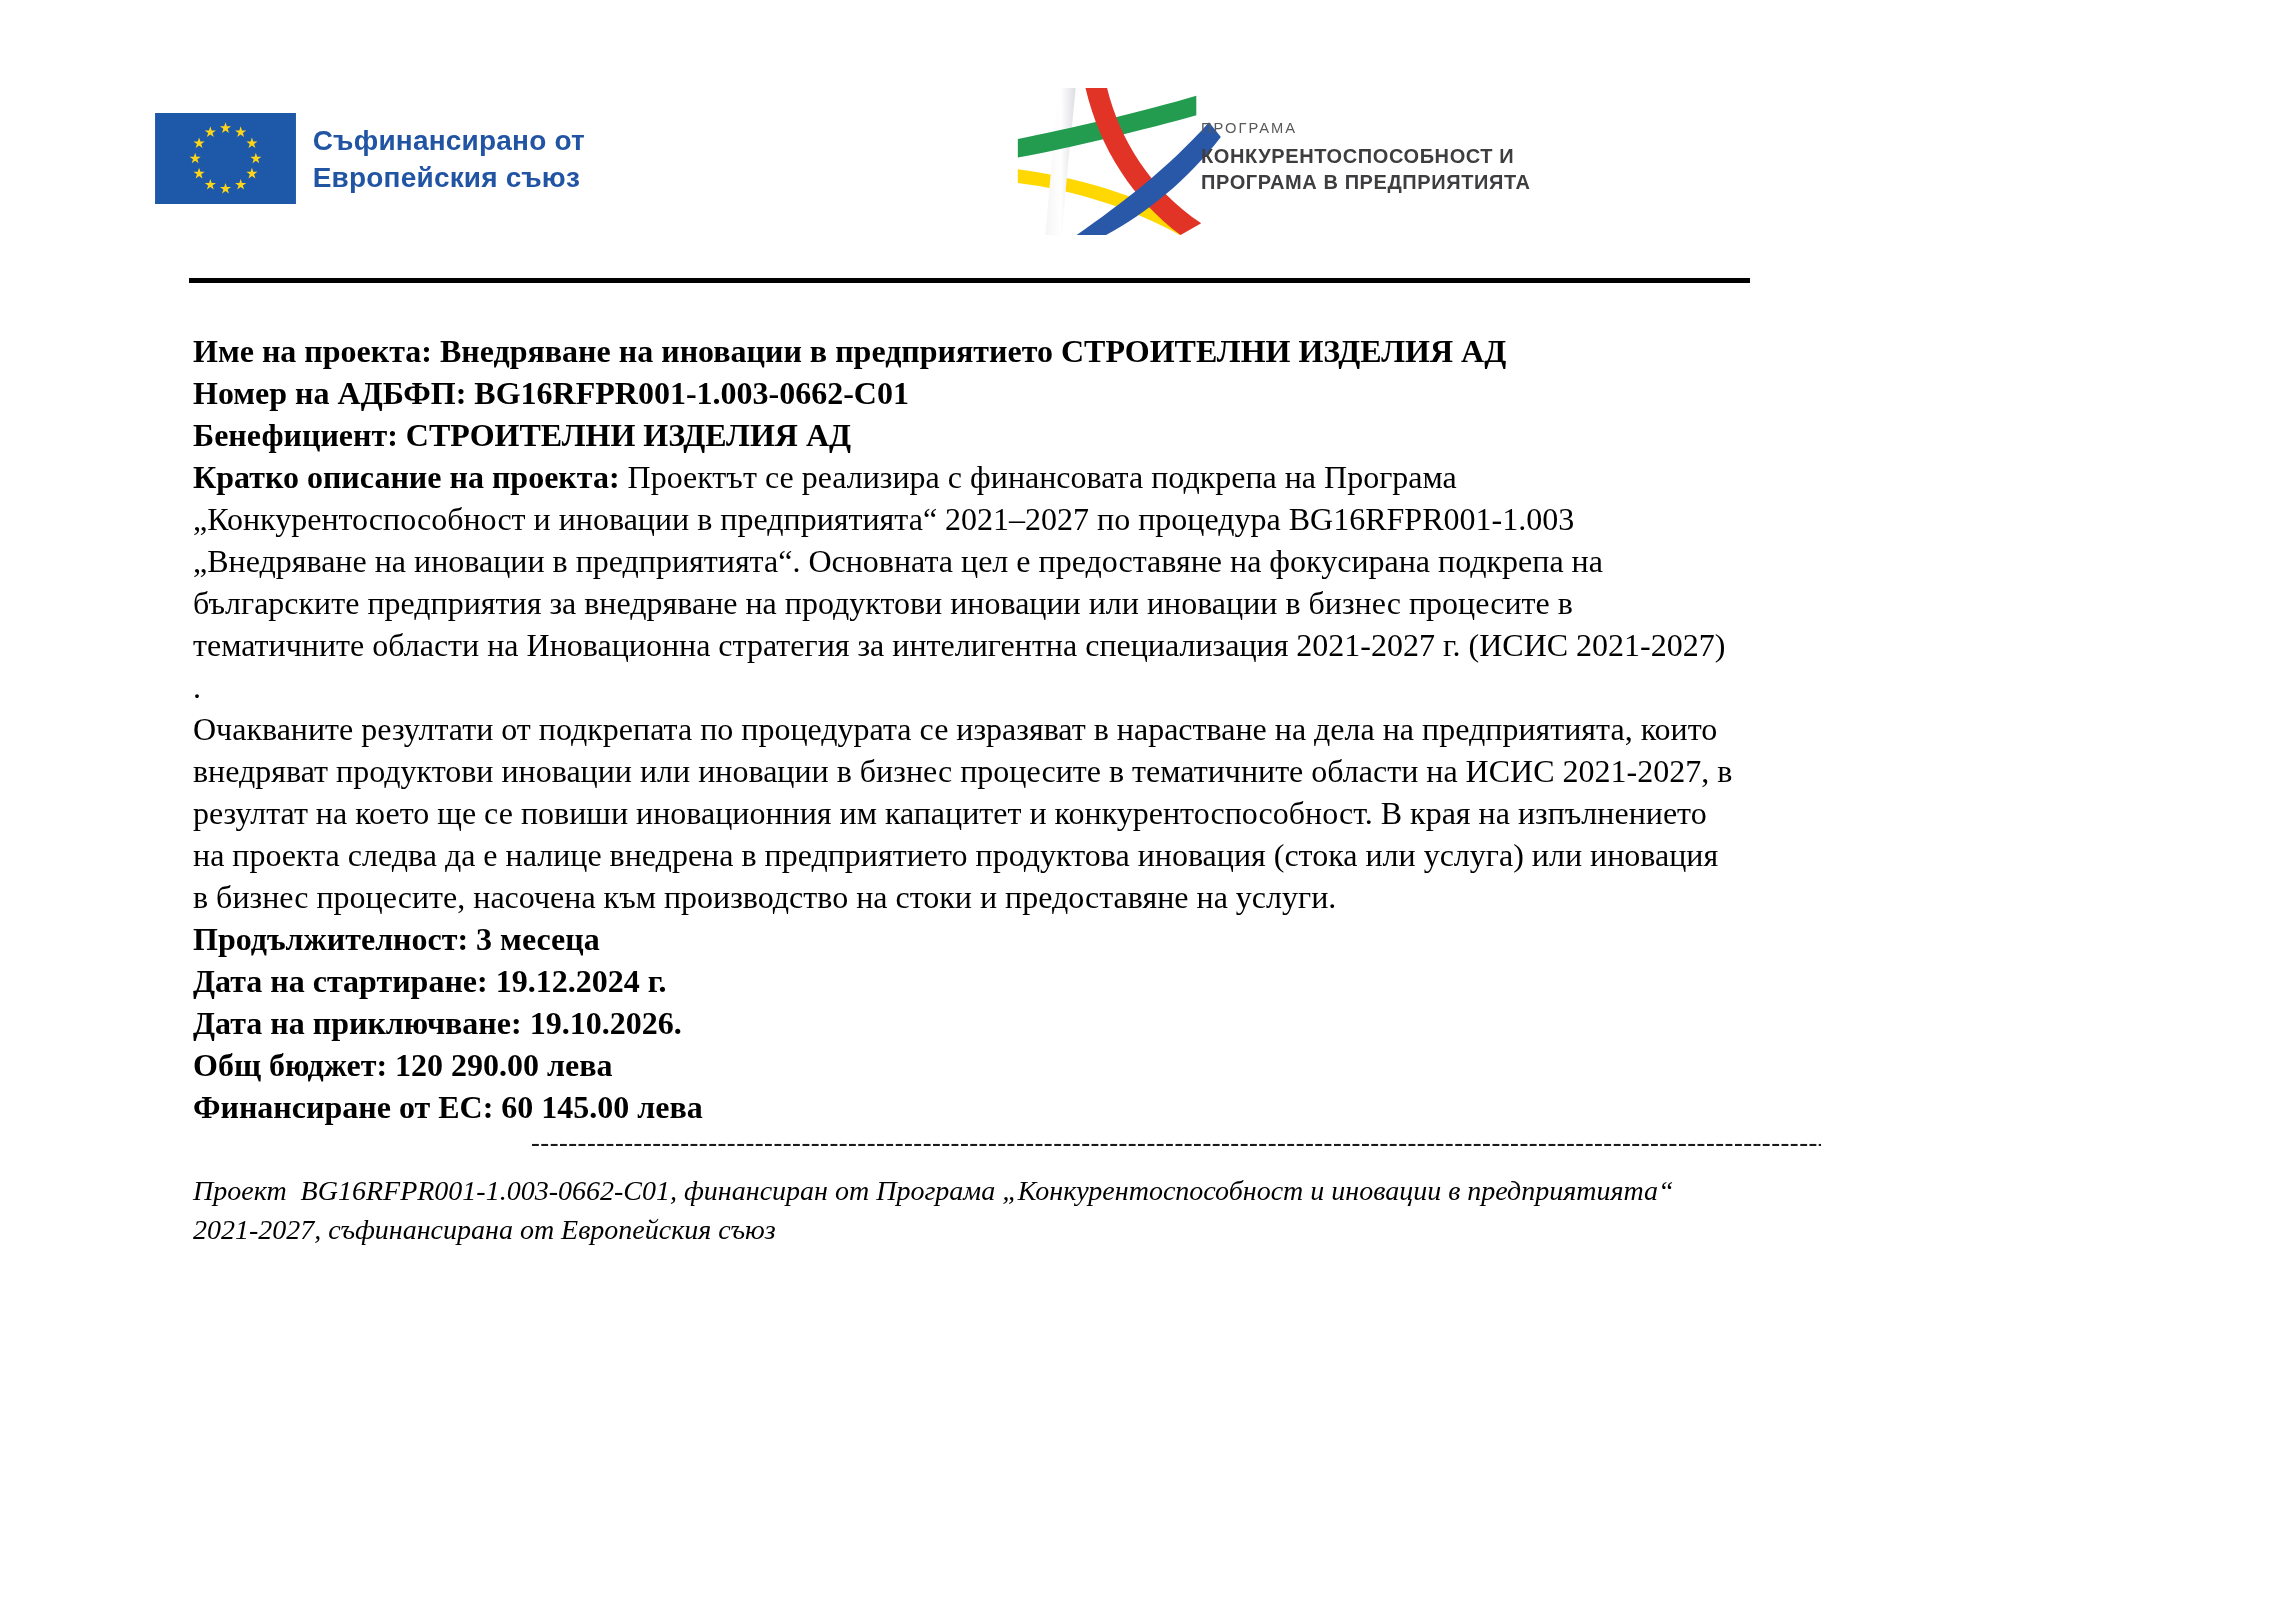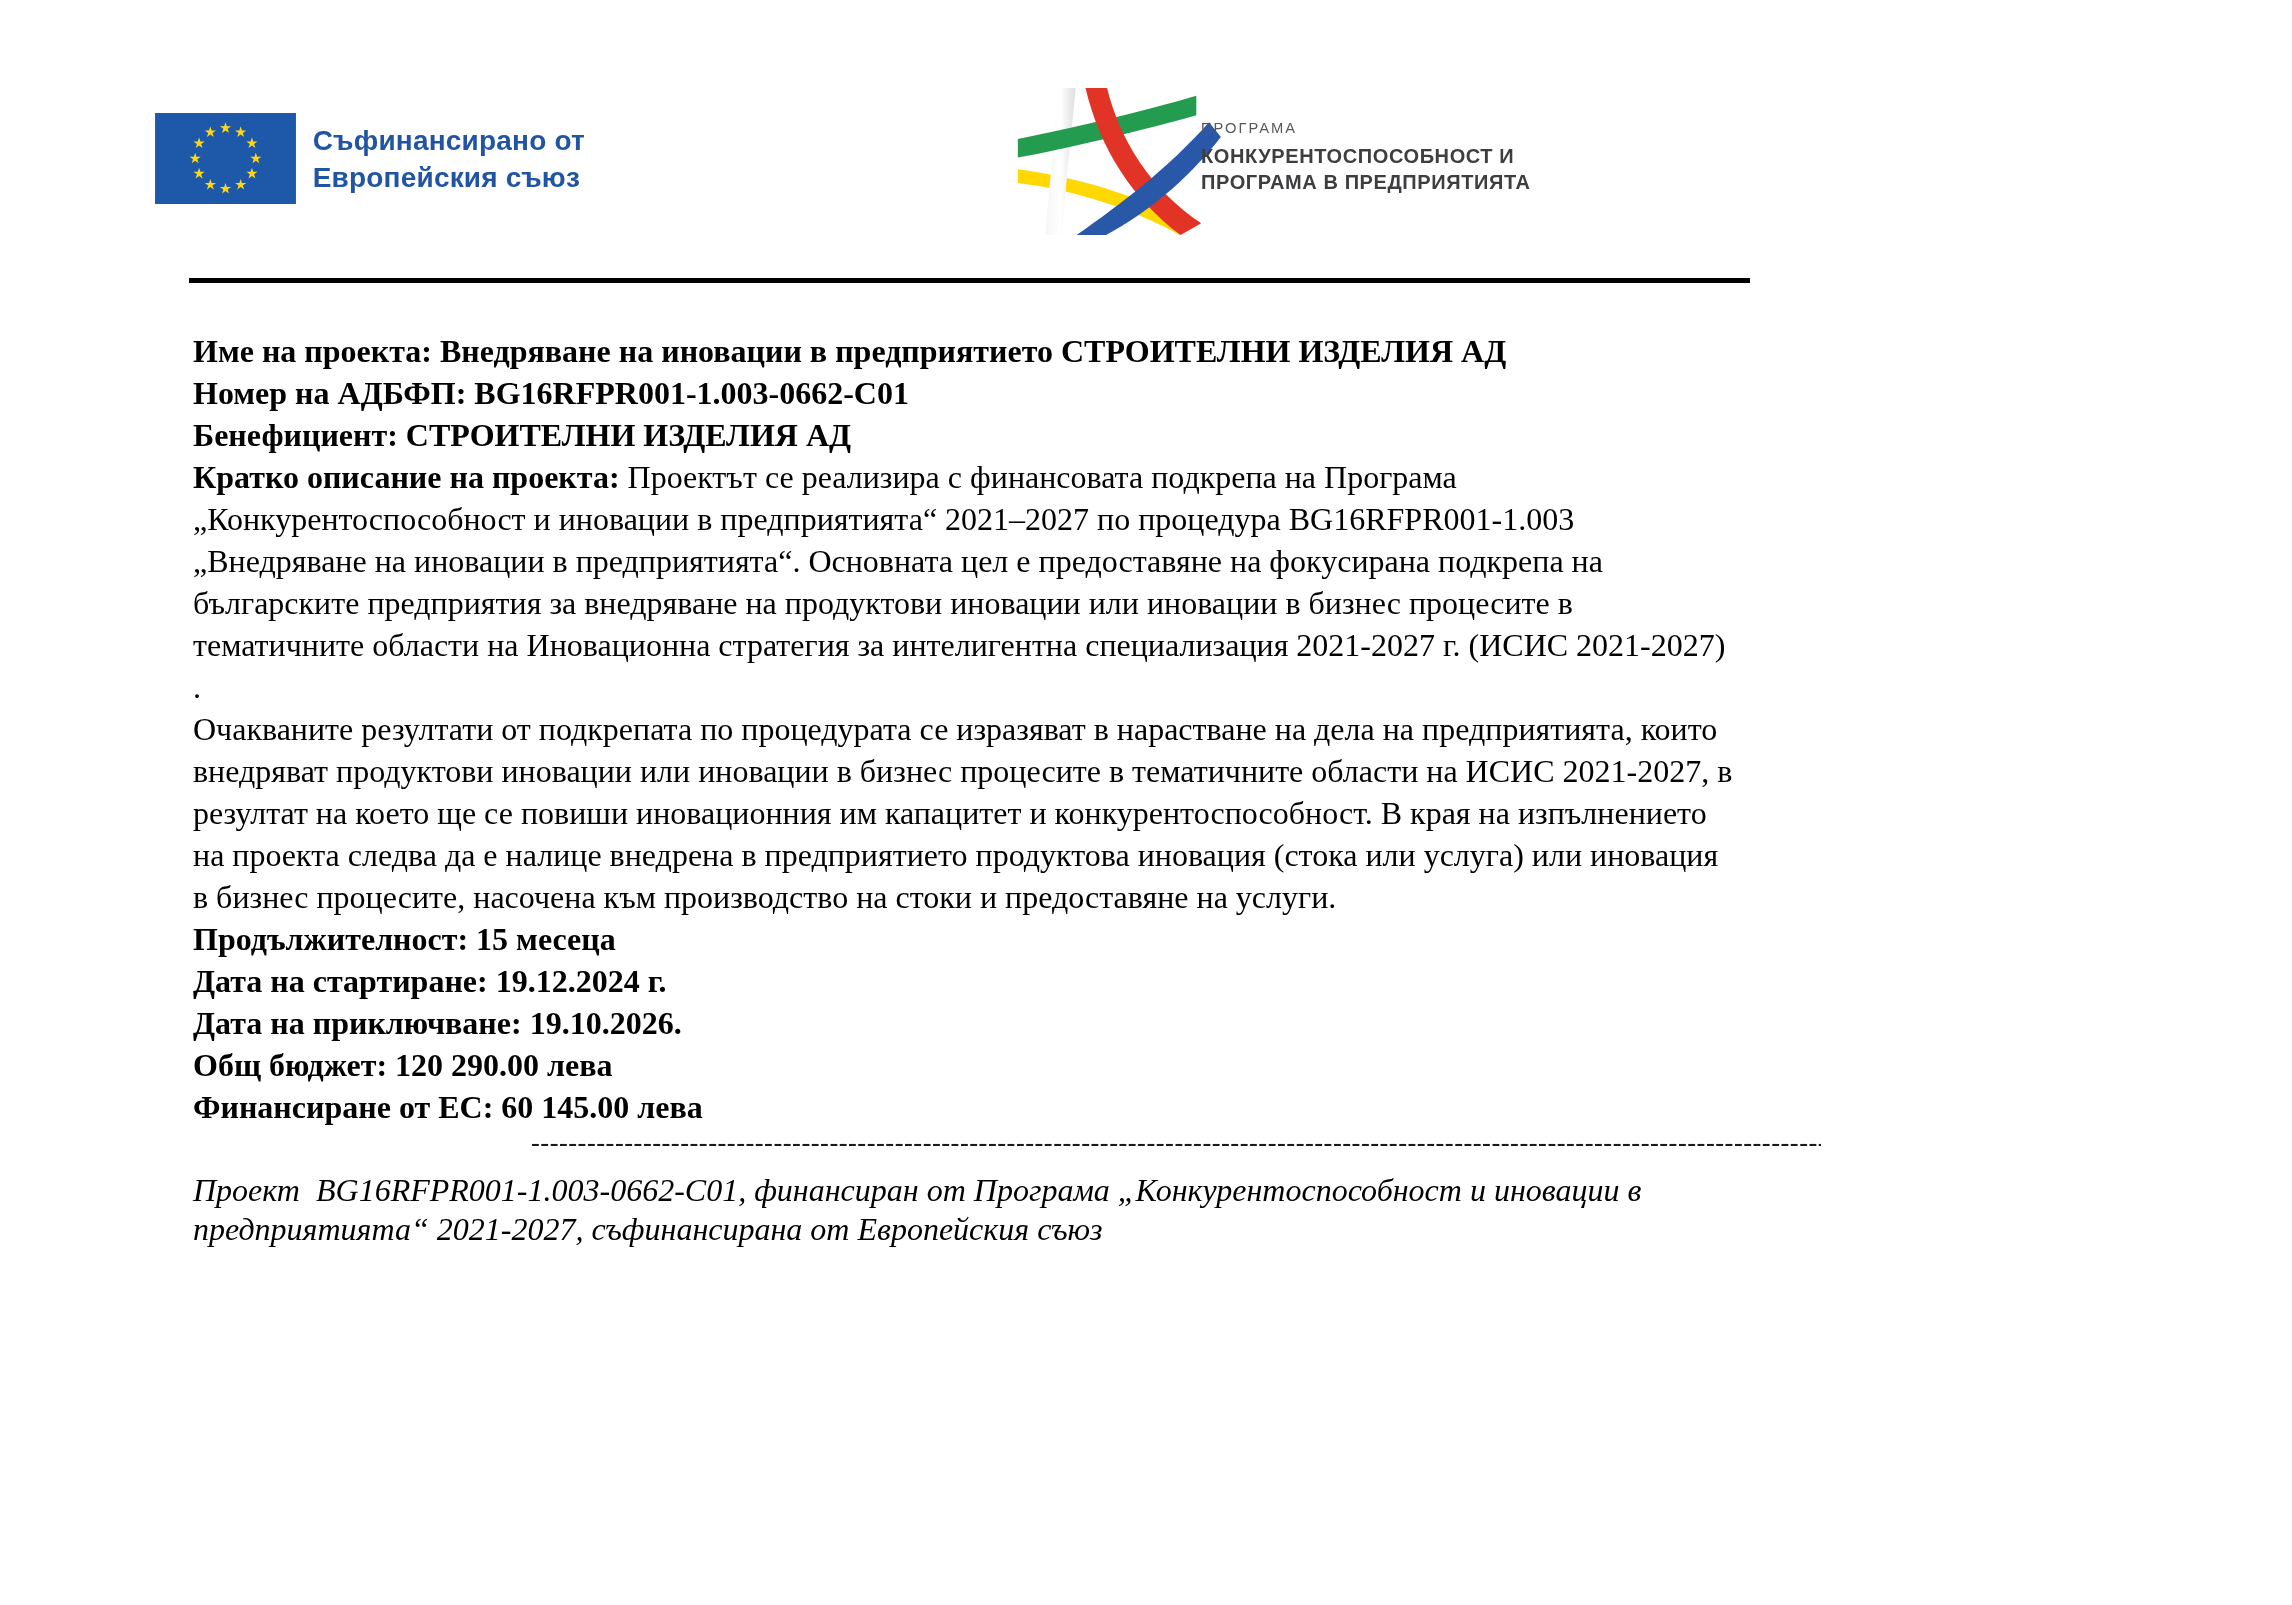--- a/index.html
+++ b/index.html
@@ -38,21 +38,21 @@
   .mb-desc { margin-bottom:110px; }
   .mb-fund { margin-bottom:65px; }
 
   
   .dashes {
     margin-left:338px; width:1345px; height:29px;
     font-size:26.5px; line-height:29px; letter-spacing:0.5px;
     overflow:hidden; white-space:nowrap; color:#1a1a1a;
   }
   .foot-text {
-    margin-top:13.7px; font-style:italic; font-size:32px; line-height:39px;
+    margin-top:13.7px; font-style:italic; font-size:28px; line-height:39px;
     white-space:pre-wrap;
   }
 </style>
 </head>
 <body>
 
 <div class="page">
 
   <header class="hdr">
 
@@ -115,21 +115,21 @@
 
     <p class="b mb1"><span>Номер на АДБФП:</span> <span>BG16RFPR001-1.003-0662-C01</span></p>
 
     <p class="b mb1"><span>Бенефициент:</span> <span>СТРОИТЕЛНИ ИЗДЕЛИЯ АД</span></p>
 
     <div class="para mb-desc">
       <div class="para"><span class="b">Кратко описание на проекта:</span> <span>Проектът се реализира с финансовата подкрепа на Програма „Конкурентоспособност и иновации в предприятията“ 2021–2027 по процедура BG16RFPR001-1.003 „Внедряване на иновации в предприятията“. Основната цел е предоставяне на фокусирана подкрепа на българските предприятия за внедряване на продуктови иновации или иновации в бизнес процесите в тематичните области на Иновационна стратегия за интелигентна специализация 2021-2027 г. (ИСИС 2021-2027) .</span></div>
       <div class="para"><span>Очакваните резултати от подкрепата по процедурата се изразяват в нарастване на дела на предприятията, които внедряват продуктови иновации или иновации в бизнес процесите в тематичните области на ИСИС 2021-2027, в резултат на което ще се повиши иновационния им капацитет и конкурентоспособност. В края на изпълнението на проекта следва да е налице внедрена в предприятието продуктова иновация (стока или услуга) или иновация в бизнес процесите, насочена към производство на стоки и предоставяне на услуги.</span></div>
     </div>
 
-    <p class="b"><span>Продължителност:</span> <span>15 месеца</span></p>
+    <p class="b"><span>Продължителност:</span> <span>3 месеца</span></p>
     <p class="b"><span>Дата на стартиране:</span> <span>19.12.2024 г.</span></p>
     <p class="b mb1"><span>Дата на приключване:</span> <span>19.10.2026.</span></p>
 
     <p class="b mb2"><span>Общ бюджет:</span> <span>120 290.00 лева</span></p>
 
     <p class="b mb-fund"><span>Финансиране от ЕС:</span> <span>60 145.00 лева</span></p>
 
     <div class="dashes">-----------------------------------------------------------------------------------------------------------------------------------------------------------</div>
     <div class="foot-text">Проект  BG16RFPR001-1.003-0662-C01, финансиран от Програма „Конкурентоспособност и иновации в предприятията“ 2021-2027, съфинансирана от Европейския съюз</div>
 

